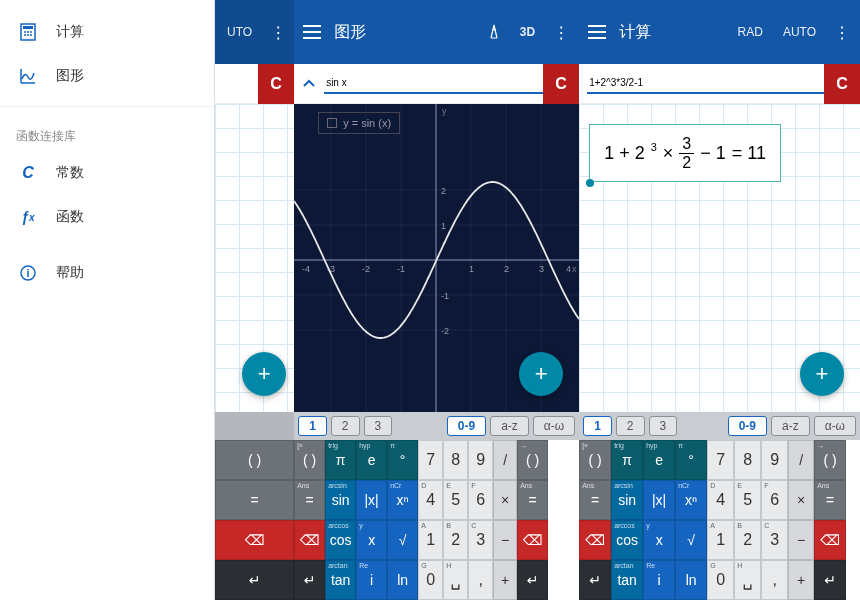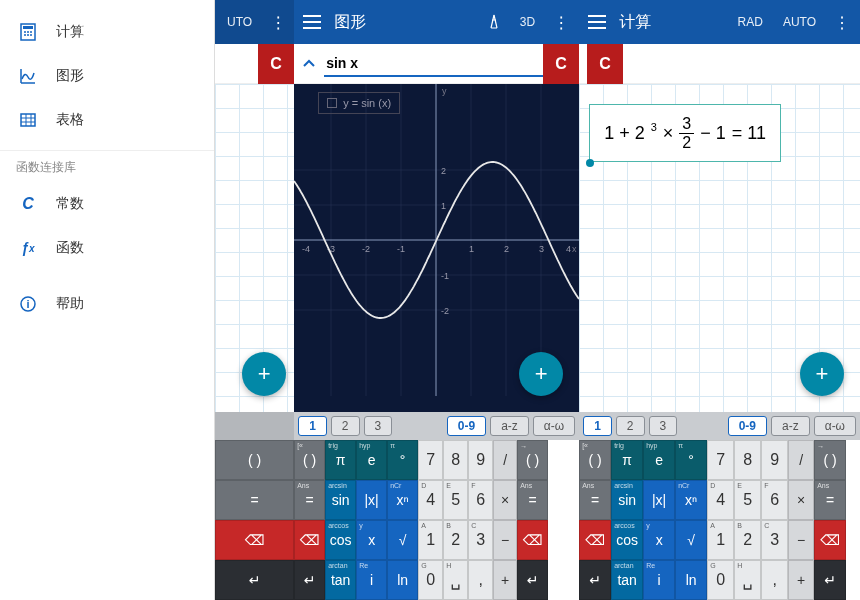--- a/index.html
+++ b/index.html
@@ -2,36 +2,36 @@
 <html><head>
 <meta charset="utf-8">
 <style>
 * { margin: 0; padding: 0; box-sizing: border-box; font-family: Arial, sans-serif; }
 body { width: 860px; height: 600px; display: flex; background: #fff; overflow: hidden; }
 
 
 .sidebar { width: 215px; background: #fff; border-right: 1px solid #ddd; padding-top: 10px; }
 .sidebar-item { display: flex; align-items: center; padding: 12px 16px; cursor: pointer; color: #333; }
 .sidebar-item .icon { width: 24px; height: 20px; margin-right: 16px; color: #1565c0; display:flex; align-items:center; justify-content:center; }
-.sidebar-header { font-size: 12px; color: #888; padding: 8px 16px 6px; border-top: 1px solid #eee; margin-top: 8px; }
+.sidebar-header { font-size: 12px; color: #888; padding: 21px 16px 6px; border-top: 1px solid #eee; margin-top: 8px; }
 .sidebar-item span.lbl { font-size: 14px; }
 .pane { flex: 0 0 75px; position: relative; display:flex; flex-direction:column; }
 .pane.graph { flex: 0 0 285px; }
 .pane.calc { flex: 1; }
 
 
-.topbar { height: 44px; background: #1357a6; display: flex; align-items: center; color: #fff; padding: 0 8px; gap: 12px; font-size: 16px; }
+.topbar { height: 64px; background: #1357a6; display: flex; align-items: center; color: #fff; padding: 0 8px; gap: 12px; font-size: 16px; }
 .topbar .ico { width: 20px; display:flex; justify-content:center; cursor:pointer; }
 .topbar .title { flex: 1; }
 .topbar .rlabel { font-size: 12px; opacity: .9; margin: 0 4px; }
 
 
 .inputrow { height: 40px; background: #fff; display: flex; align-items: center; padding: 0 0 0 8px; border-bottom:1px solid #eee; }
 .inputrow .caret { color:#1565c0; margin-right:8px; cursor:pointer; }
-.inputrow input { flex:1; border:none; border-bottom:2px solid #1565c0; padding:4px 2px; font-size:14px; outline:none;font-weight:bold; }
+.inputrow input { flex:1; border:none; border-bottom:2px solid #1565c0; padding:4px 2px; font-size:10px; outline:none; }
 .inputrow .cbtn { width: 36px; height: 40px; background:#b71c1c; color:#fff; font-weight:bold; display:flex; align-items:center; justify-content:center; cursor:pointer; font-size:16px; }
 
 
 .grapharea { flex:1; background:#0c1836; position:relative; overflow:hidden; }
 .legend { position:absolute; top:8px; left:24px; border:1px solid #445; padding:4px 8px; font-size:11px; color:#99a; display:flex; align-items:center; gap:6px; }
 .legend .chk { width:10px; height:10px; border:1px solid #667; }
 .fab { position:absolute; bottom:16px; right:16px; width:44px; height:44px; border-radius:50%; background:#0288a7; color:#fff; display:flex; align-items:center; justify-content:center; font-size:22px; cursor:pointer; box-shadow:0 2px 6px rgba(0,0,0,.3); }
 
 
 .calcarea { flex:1; background:#fff; position:relative; padding:20px 10px;
@@ -100,32 +100,20 @@
   </div>
   <div class="sidebar-item">
     <span class="icon">
       <svg width="18" height="18" viewBox="0 0 18 18">
           <path d="M2 16 L2 2 M2 16 L16 16" stroke="#1565c0" stroke-width="1.5" fill="none"></path>
           <path d="M3 12 Q6 4 9 10 T15 6" stroke="#1565c0" stroke-width="1.5" fill="none"></path>
         </svg>
     </span>
     <span class="lbl">图形</span>
   </div>
-  <div class="sidebar-item">
-    <span class="icon">
-      <svg width="18" height="18" viewBox="0 0 18 18">
-          <rect x="2" y="3" width="14" height="12" fill="none" stroke="#1565c0" stroke-width="1.5"></rect>
-          <line x1="2" y1="7" x2="16" y2="7" stroke="#1565c0"></line>
-          <line x1="2" y1="11" x2="16" y2="11" stroke="#1565c0"></line>
-          <line x1="7" y1="3" x2="7" y2="15" stroke="#1565c0"></line>
-          <line x1="12" y1="3" x2="12" y2="15" stroke="#1565c0"></line>
-        </svg>
-    </span>
-    <span class="lbl">表格</span>
-  </div>
   <div class="sidebar-header">函数连接库</div>
   <div class="sidebar-item">
     <span class="icon" style="font-style:italic; font-weight:bold; color:#1565c0; font-size:16px">C</span>
     <span class="lbl">常数</span>
   </div>
   <div class="sidebar-item">
     <span class="icon" style="font-style:italic; font-weight:bold; color:#1565c0; font-size:14px">ƒ<sub style="font-size:10px">x</sub></span>
     <span class="lbl">函数</span>
   </div>
   <div style="height:12px"></div>
@@ -174,21 +162,21 @@
       <svg width="18" height="14" viewBox="0 0 18 14">
           <path d="M0 1h18M0 7h18M0 13h18" stroke="#fff" stroke-width="2"></path>
         </svg>
     </span>
     <span class="title">图形</span>
     <span class="ico">
       <svg width="16" height="16" viewBox="0 0 16 16">
           <path d="M8 1 L5 14 M8 1 L11 14 M5 14 L11 14 M6 6 L10 6" stroke="#fff" stroke-width="1.2" fill="none"></path>
         </svg>
     </span>
-    <span class="rlabel" style="font-weight:normal">3D</span>
+    <span class="rlabel" style="font-weight:bold">3D</span>
     <span class="ico">⋮</span>
   </div>
   <div class="inputrow">
     <span class="caret">
       <svg width="14" height="14" viewBox="0 0 14 14">
           <path d="M2 9 L7 4 L12 9" stroke="#1565c0" stroke-width="2" fill="none"></path>
         </svg>
     </span>
     <input value="sin x" style="">
     <div class="cbtn">C</div>
@@ -303,20 +291,21 @@
       <svg width="18" height="14" viewBox="0 0 18 14">
           <path d="M0 1h18M0 7h18M0 13h18" stroke="#fff" stroke-width="2"></path>
         </svg>
     </span>
     <span class="title">计算</span>
     <span class="rlabel">RAD</span>
     <span class="rlabel">AUTO</span>
     <span class="ico">⋮</span>
   </div>
   <div class="inputrow">
+    <input value="1+2^3*3/2-1" style="">
     <div class="cbtn">C</div>
   </div>
   <div class="calcarea">
     <div class="exprbox">
       <span>1 + 2</span>
         <span class="sup">3</span>
       <span> × </span>
       <span class="frac">
           <span class="n">3</span>
           <span>2</span>

